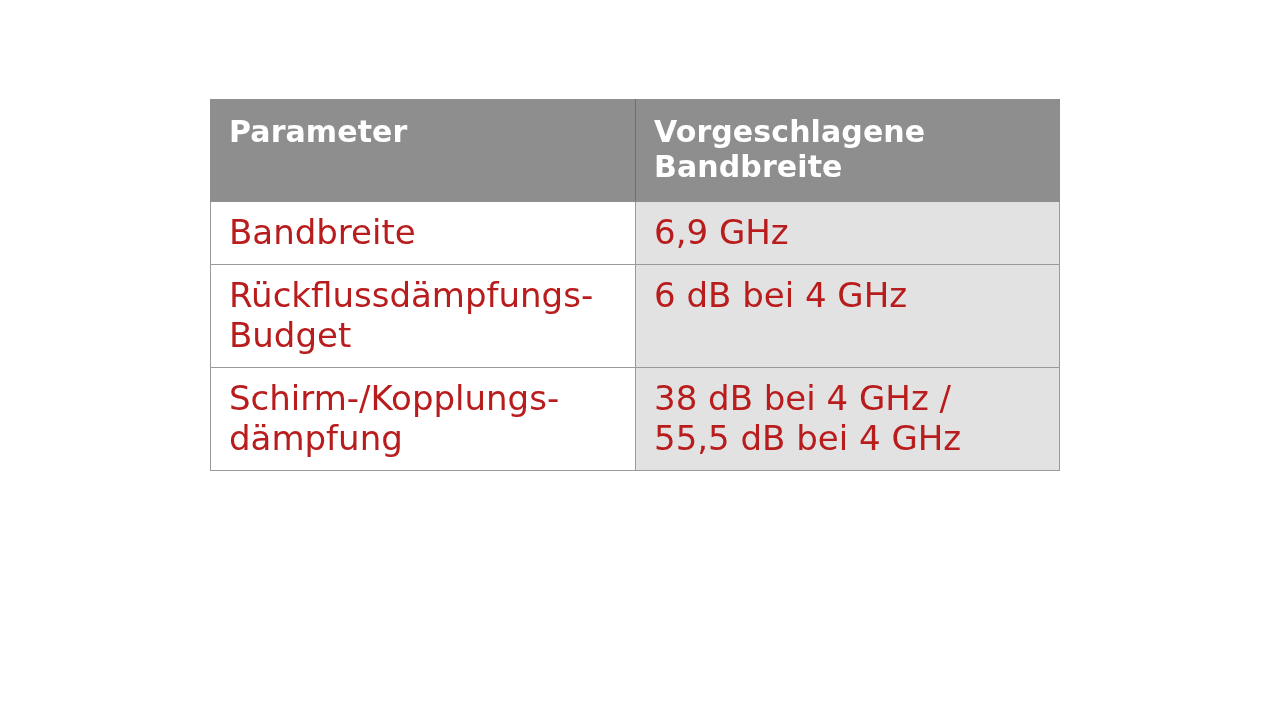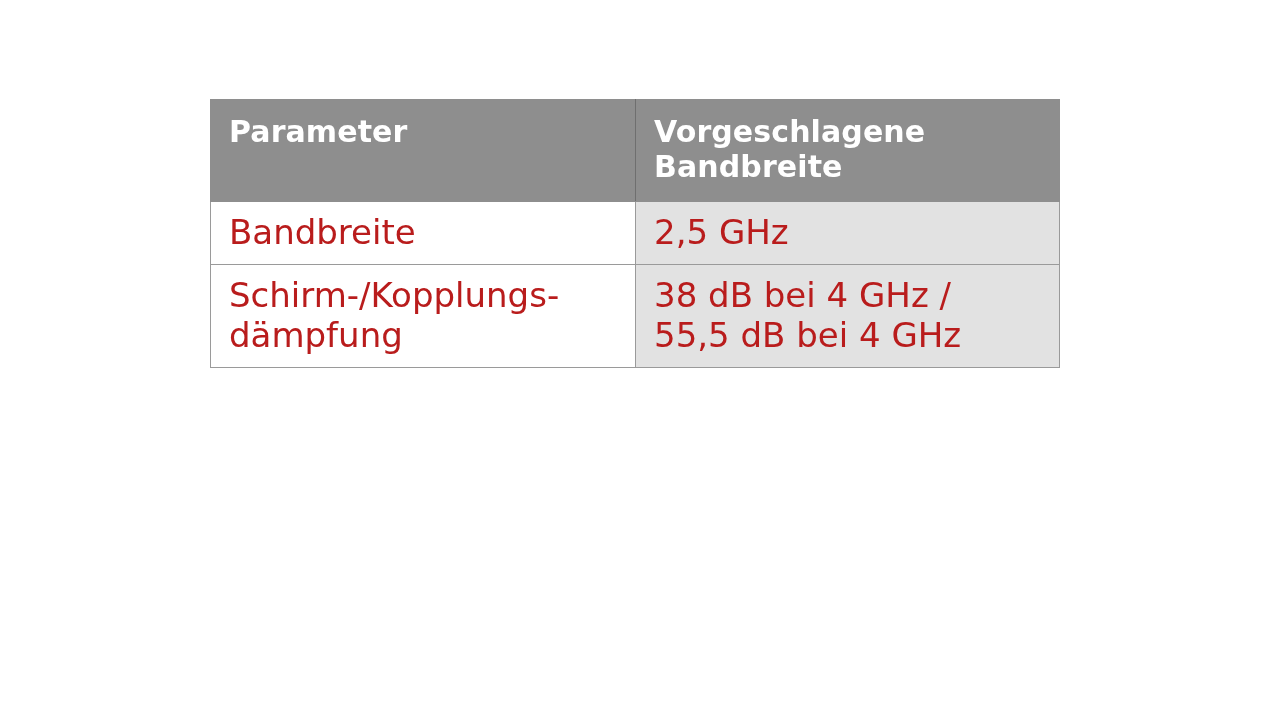--- a/index.html
+++ b/index.html
@@ -77,21 +77,26 @@
       <thead>
         <tr>
           <th class="param-head">Parameter</th>
           <th style="white-space: pre-line;">Vorgeschlagene
 Bandbreite</th>
         </tr>
       </thead>
       <tbody>
         <tr>
           <td class="cell-param">Bandbreite</td>
-          <td class="cell-value">2,5 GHz</td>
+          <td class="cell-value">6,9 GHz</td>
+        </tr>
+        <tr>
+          <td class="cell-param" style="white-space: pre-line;">Rückflussdämpfungs-
+Budget</td>
+          <td class="cell-value">6 dB bei 4 GHz</td>
         </tr>
         <tr>
           <td class="cell-param" style="white-space: pre-line; margin-top: 46px;">Schirm-/Kopplungs-
 dämpfung</td>
           <td class="cell-value" style="white-space: pre-line;">38 dB bei 4 GHz /
 55,5 dB bei 4 GHz</td>
         </tr>
       </tbody>
     </table>
   </div>

